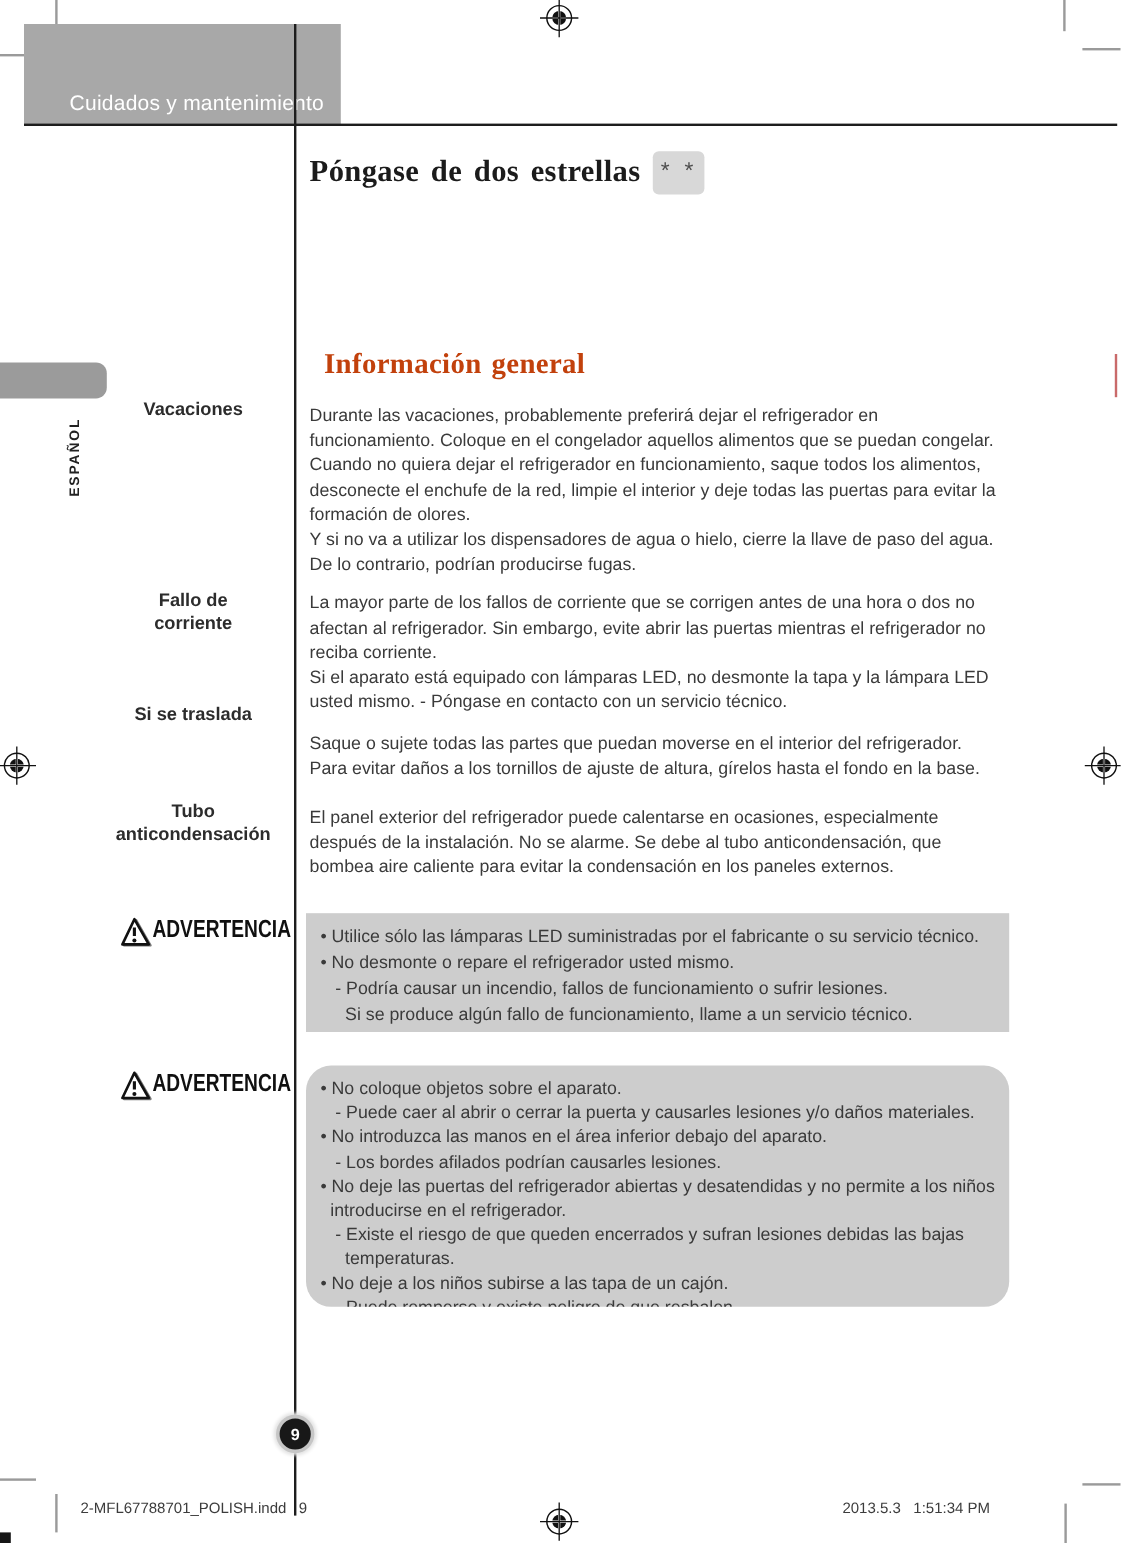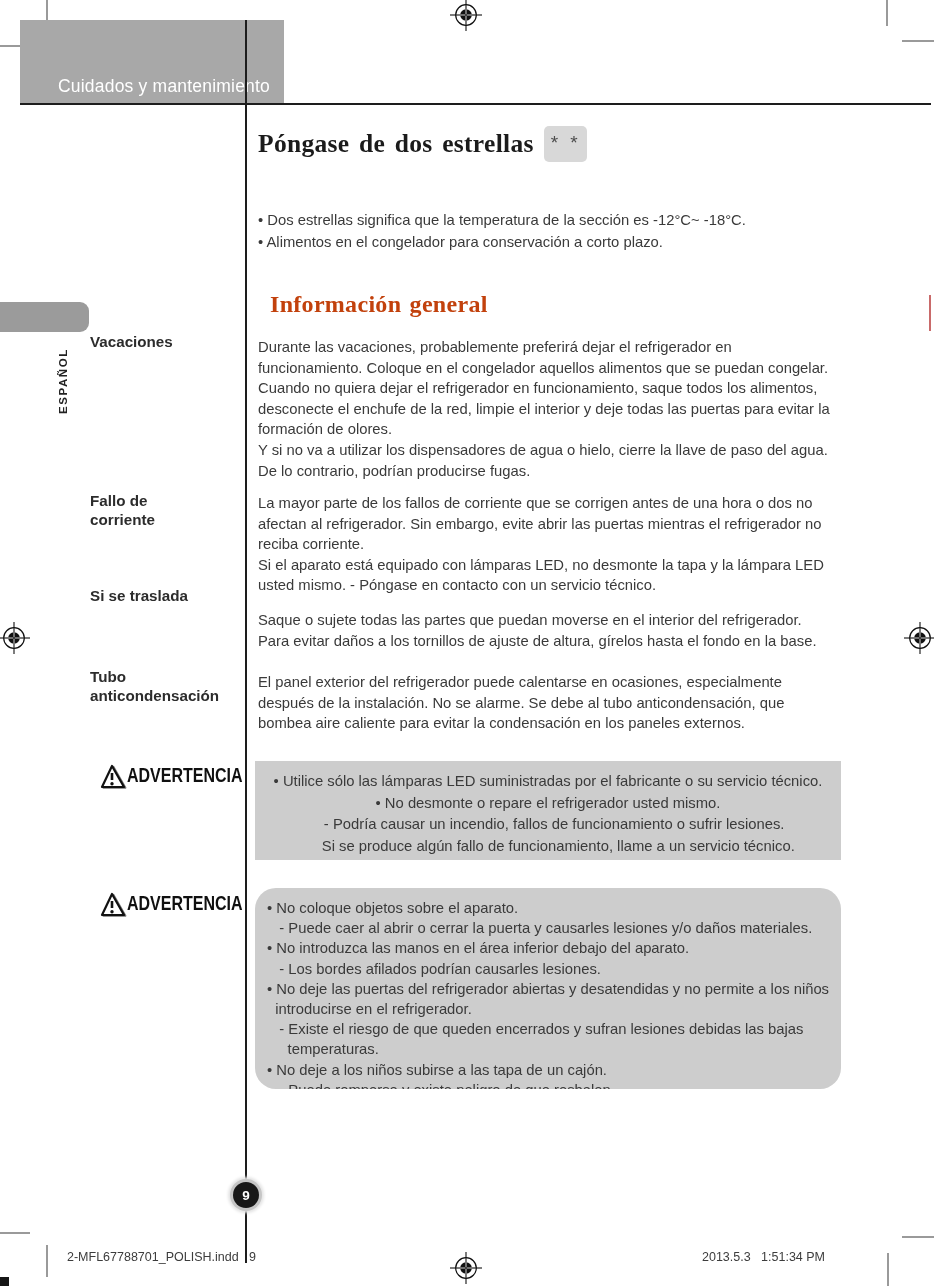--- a/index.html
+++ b/index.html
@@ -18,21 +18,21 @@
               padding:0 14px 7px 0;box-sizing:border-box;color:#fff;
               font-size:17.5px;letter-spacing:.2px;}
   .header-rule{position:absolute;left:20px;top:103px;width:911px;height:2px;background:#1d1d1d;}
   .v-divider{position:absolute;left:245px;top:20px;width:2px;height:1243px;background:#1d1d1d;}
 
   
   .lang-tab{position:absolute;left:0;top:302px;width:89px;height:30px;border-radius:0 9px 9px 0;}
   .lang-text{position:absolute;left:57px;top:334px;height:80px;
              writing-mode:vertical-rl;transform:rotate(180deg);
              font-size:11.5px;font-weight:bold;letter-spacing:1.6px;color:#222;}
-  .side-label{position:absolute;width:142px;left:90px;text-align:left;
+  .side-label{position:absolute;width:142px;left:90px;text-align:center;
               font-weight:bold;font-size:15.2px;color:#2c2c2c;line-height:18.5px;
               white-space:pre-line;}
   .warn-label{position:absolute;left:97px;display:flex;white-space:nowrap;}
   .warn-label .wtext{display:inline-block;font-size:20.5px;font-weight:800;color:#101010;
                      transform:scaleX(.78);transform-origin:left center;letter-spacing:0;}
 
   
   .title-block{position:absolute;left:258px;top:126px;font-family:"Liberation Serif",serif;
                font-weight:bold;font-size:25.5px;color:#1b1b1b;line-height:34px;
                letter-spacing:.3px;word-spacing:3px;white-space:nowrap;}
@@ -135,22 +135,20 @@
       <line x1="15" y1="10" x2="15" y2="17" stroke="#111" stroke-width="2.6"></line>
       <circle cx="15" cy="20.7" r="1.7" fill="#111"></circle>
     </svg>
     <span class="wtext">ADVERTENCIA</span>
   </div>
 
   <div class="title-block">
     <span>Póngase de dos estrellas</span><span class="star-badge" style="background: rgb(216, 216, 216);">* *</span><br>
   </div>
 
-  <div class="bullets">• Dos estrellas significa que la temperatura de la sección es -12°C~ -18°C.
-• Alimentos en el congelador para conservación a corto plazo.</div>
 
   <div class="section-heading">Información general</div>
 
   <div class="para" style="top:337px">Durante las vacaciones, probablemente preferirá dejar el refrigerador en
 funcionamiento. Coloque en el congelador aquellos alimentos que se puedan congelar.
 Cuando no quiera dejar el refrigerador en funcionamiento, saque todos los alimentos,
 desconecte el enchufe de la red, limpie el interior y deje todas las puertas para evitar la
 formación de olores.
 Y si no va a utilizar los dispensadores de agua o hielo, cierre la llave de paso del agua.
 De lo contrario, podrían producirse fugas.</div>
@@ -158,21 +156,21 @@
 afectan al refrigerador. Sin embargo, evite abrir las puertas mientras el refrigerador no
 reciba corriente.
 Si el aparato está equipado con lámparas LED, no desmonte la tapa y la lámpara LED
 usted mismo. - Póngase en contacto con un servicio técnico.</div>
   <div class="para" style="top:610px">Saque o sujete todas las partes que puedan moverse en el interior del refrigerador.
 Para evitar daños a los tornillos de ajuste de altura, gírelos hasta el fondo en la base.</div>
   <div class="para" style="top:672px">El panel exterior del refrigerador puede calentarse en ocasiones, especialmente
 después de la instalación. No se alarme. Se debe al tubo anticondensación, que
 bombea aire caliente para evitar la condensación en los paneles externos.</div>
 
-  <div class="warn-box" style="top: 761px; height: 99px; line-height: 21.6px; background: rgb(205, 205, 205); text-align: center;">• Utilice sólo las lámparas LED suministradas por el fabricante o su servicio técnico.
+  <div class="warn-box" style="top: 761px; height: 99px; line-height: 21.6px; background: rgb(205, 205, 205);">• Utilice sólo las lámparas LED suministradas por el fabricante o su servicio técnico.
 • No desmonte o repare el refrigerador usted mismo.
    - Podría causar un incendio, fallos de funcionamiento o sufrir lesiones.
      Si se produce algún fallo de funcionamiento, llame a un servicio técnico.</div>
   <div class="warn-box" style="top: 888px; height: 201px; line-height: 20.2px; background: rgb(205, 205, 205); border-radius: 21px;">• No coloque objetos sobre el aparato.
    - Puede caer al abrir o cerrar la puerta y causarles lesiones y/o daños materiales.
 • No introduzca las manos en el área inferior debajo del aparato.
    - Los bordes afilados podrían causarles lesiones.
 • No deje las puertas del refrigerador abiertas y desatendidas y no permite a los niños
   introducirse en el refrigerador.
    - Existe el riesgo de que queden encerrados y sufran lesiones debidas las bajas

